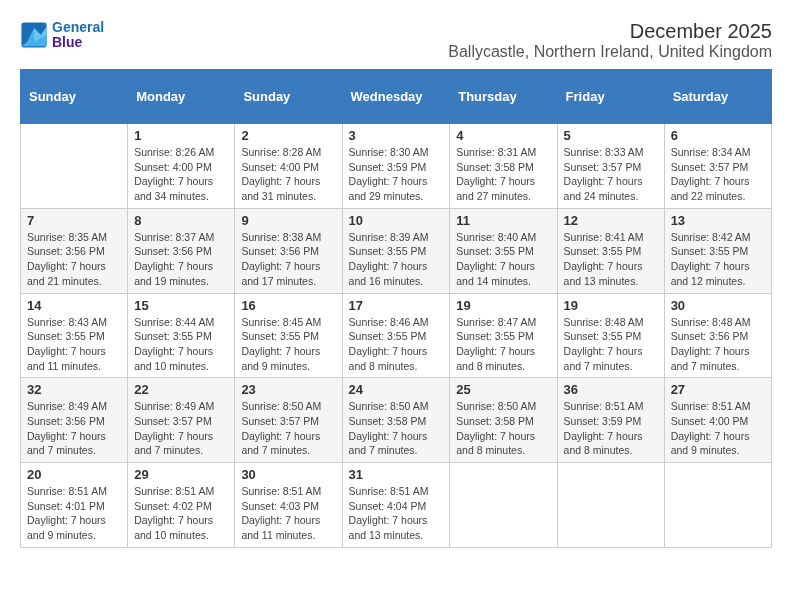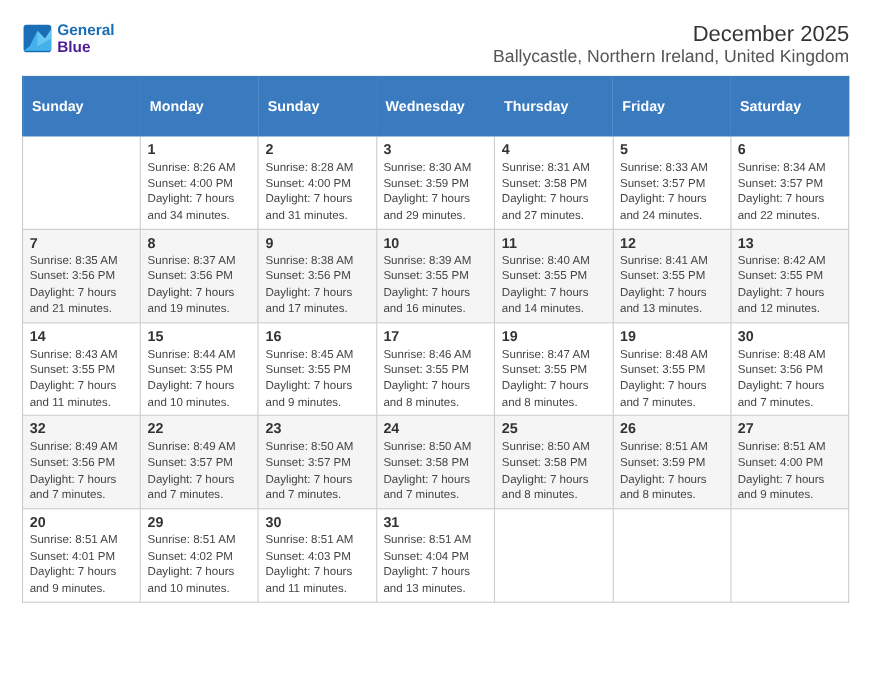--- a/index.html
+++ b/index.html
@@ -283,21 +283,21 @@
             Sunrise: 8:50 AM<br>Sunset: 3:58 PM<br>Daylight: 7 hours and 7 minutes.
           </div>
         </td>
           <td>
           <span class="day-number">25</span>
           <div class="day-info">
             Sunrise: 8:50 AM<br>Sunset: 3:58 PM<br>Daylight: 7 hours and 8 minutes.
           </div>
         </td>
           <td>
-          <span class="day-number">26</span>
+          <span class="day-number">36</span>
           <div class="day-info">
             Sunrise: 8:51 AM<br>Sunset: 3:59 PM<br>Daylight: 7 hours and 8 minutes.
           </div>
         </td>
           <td>
           <span class="day-number">27</span>
           <div class="day-info">
             Sunrise: 8:51 AM<br>Sunset: 4:00 PM<br>Daylight: 7 hours and 9 minutes.
           </div>
         </td>

